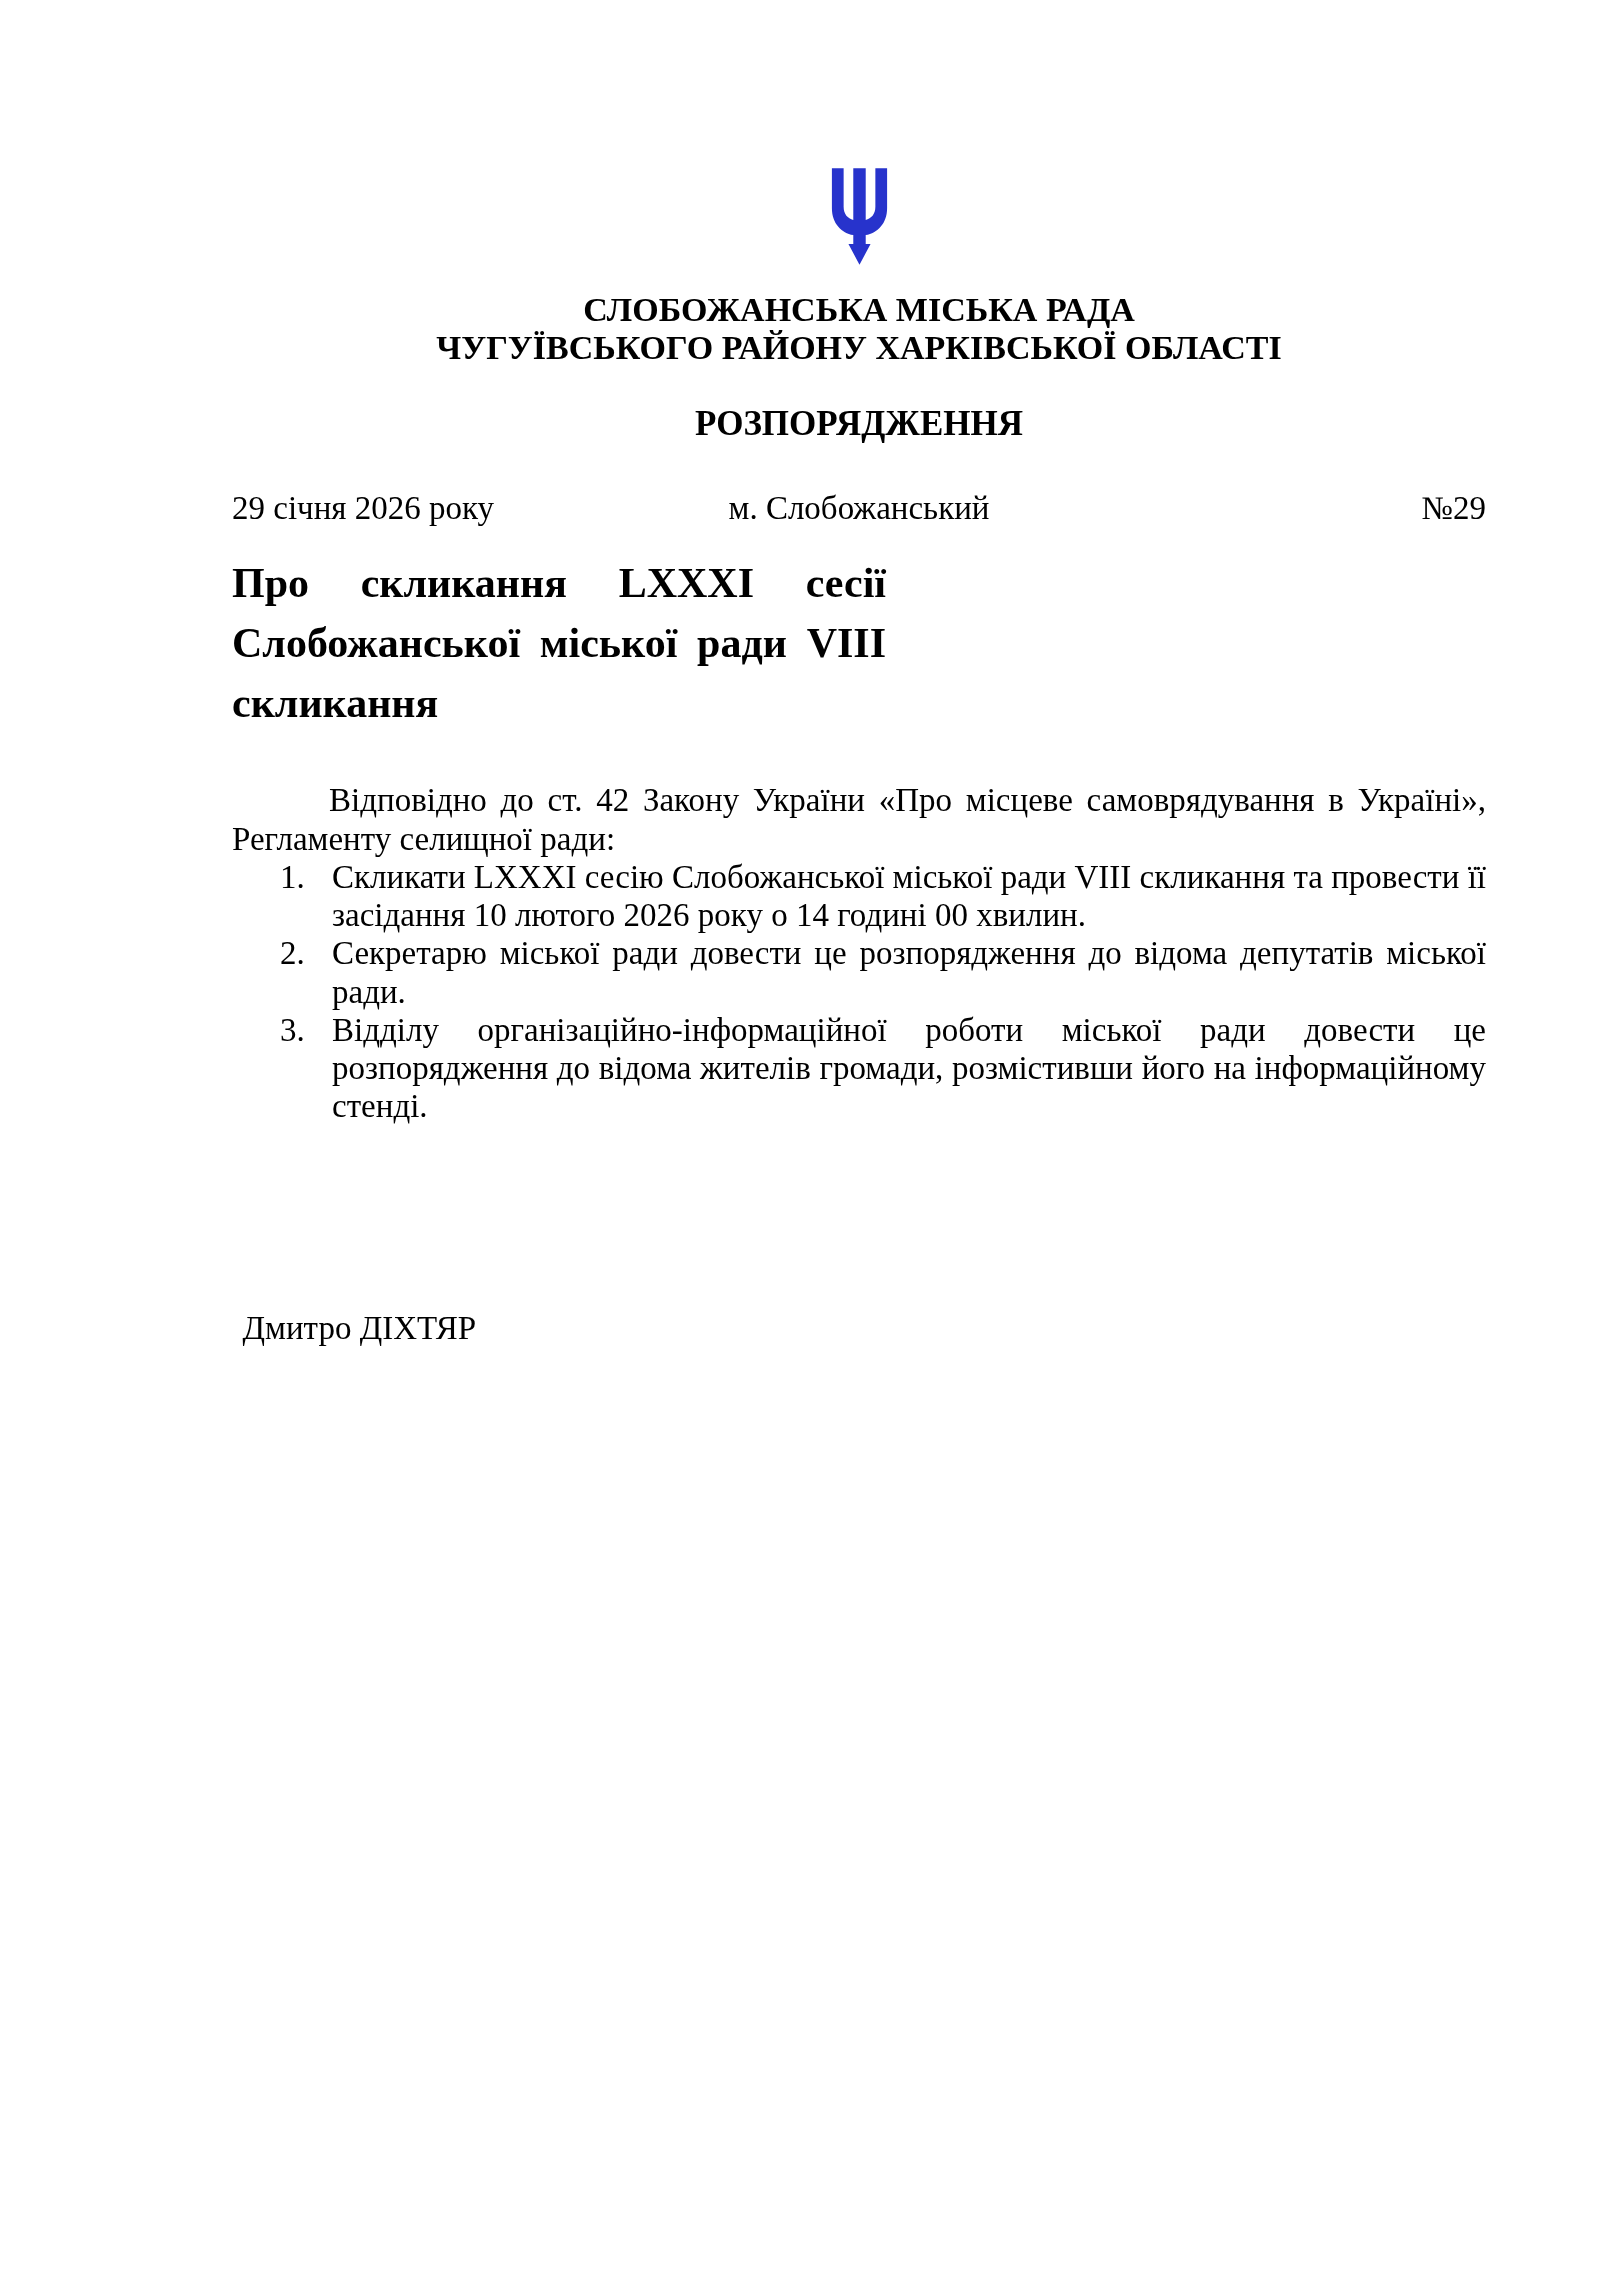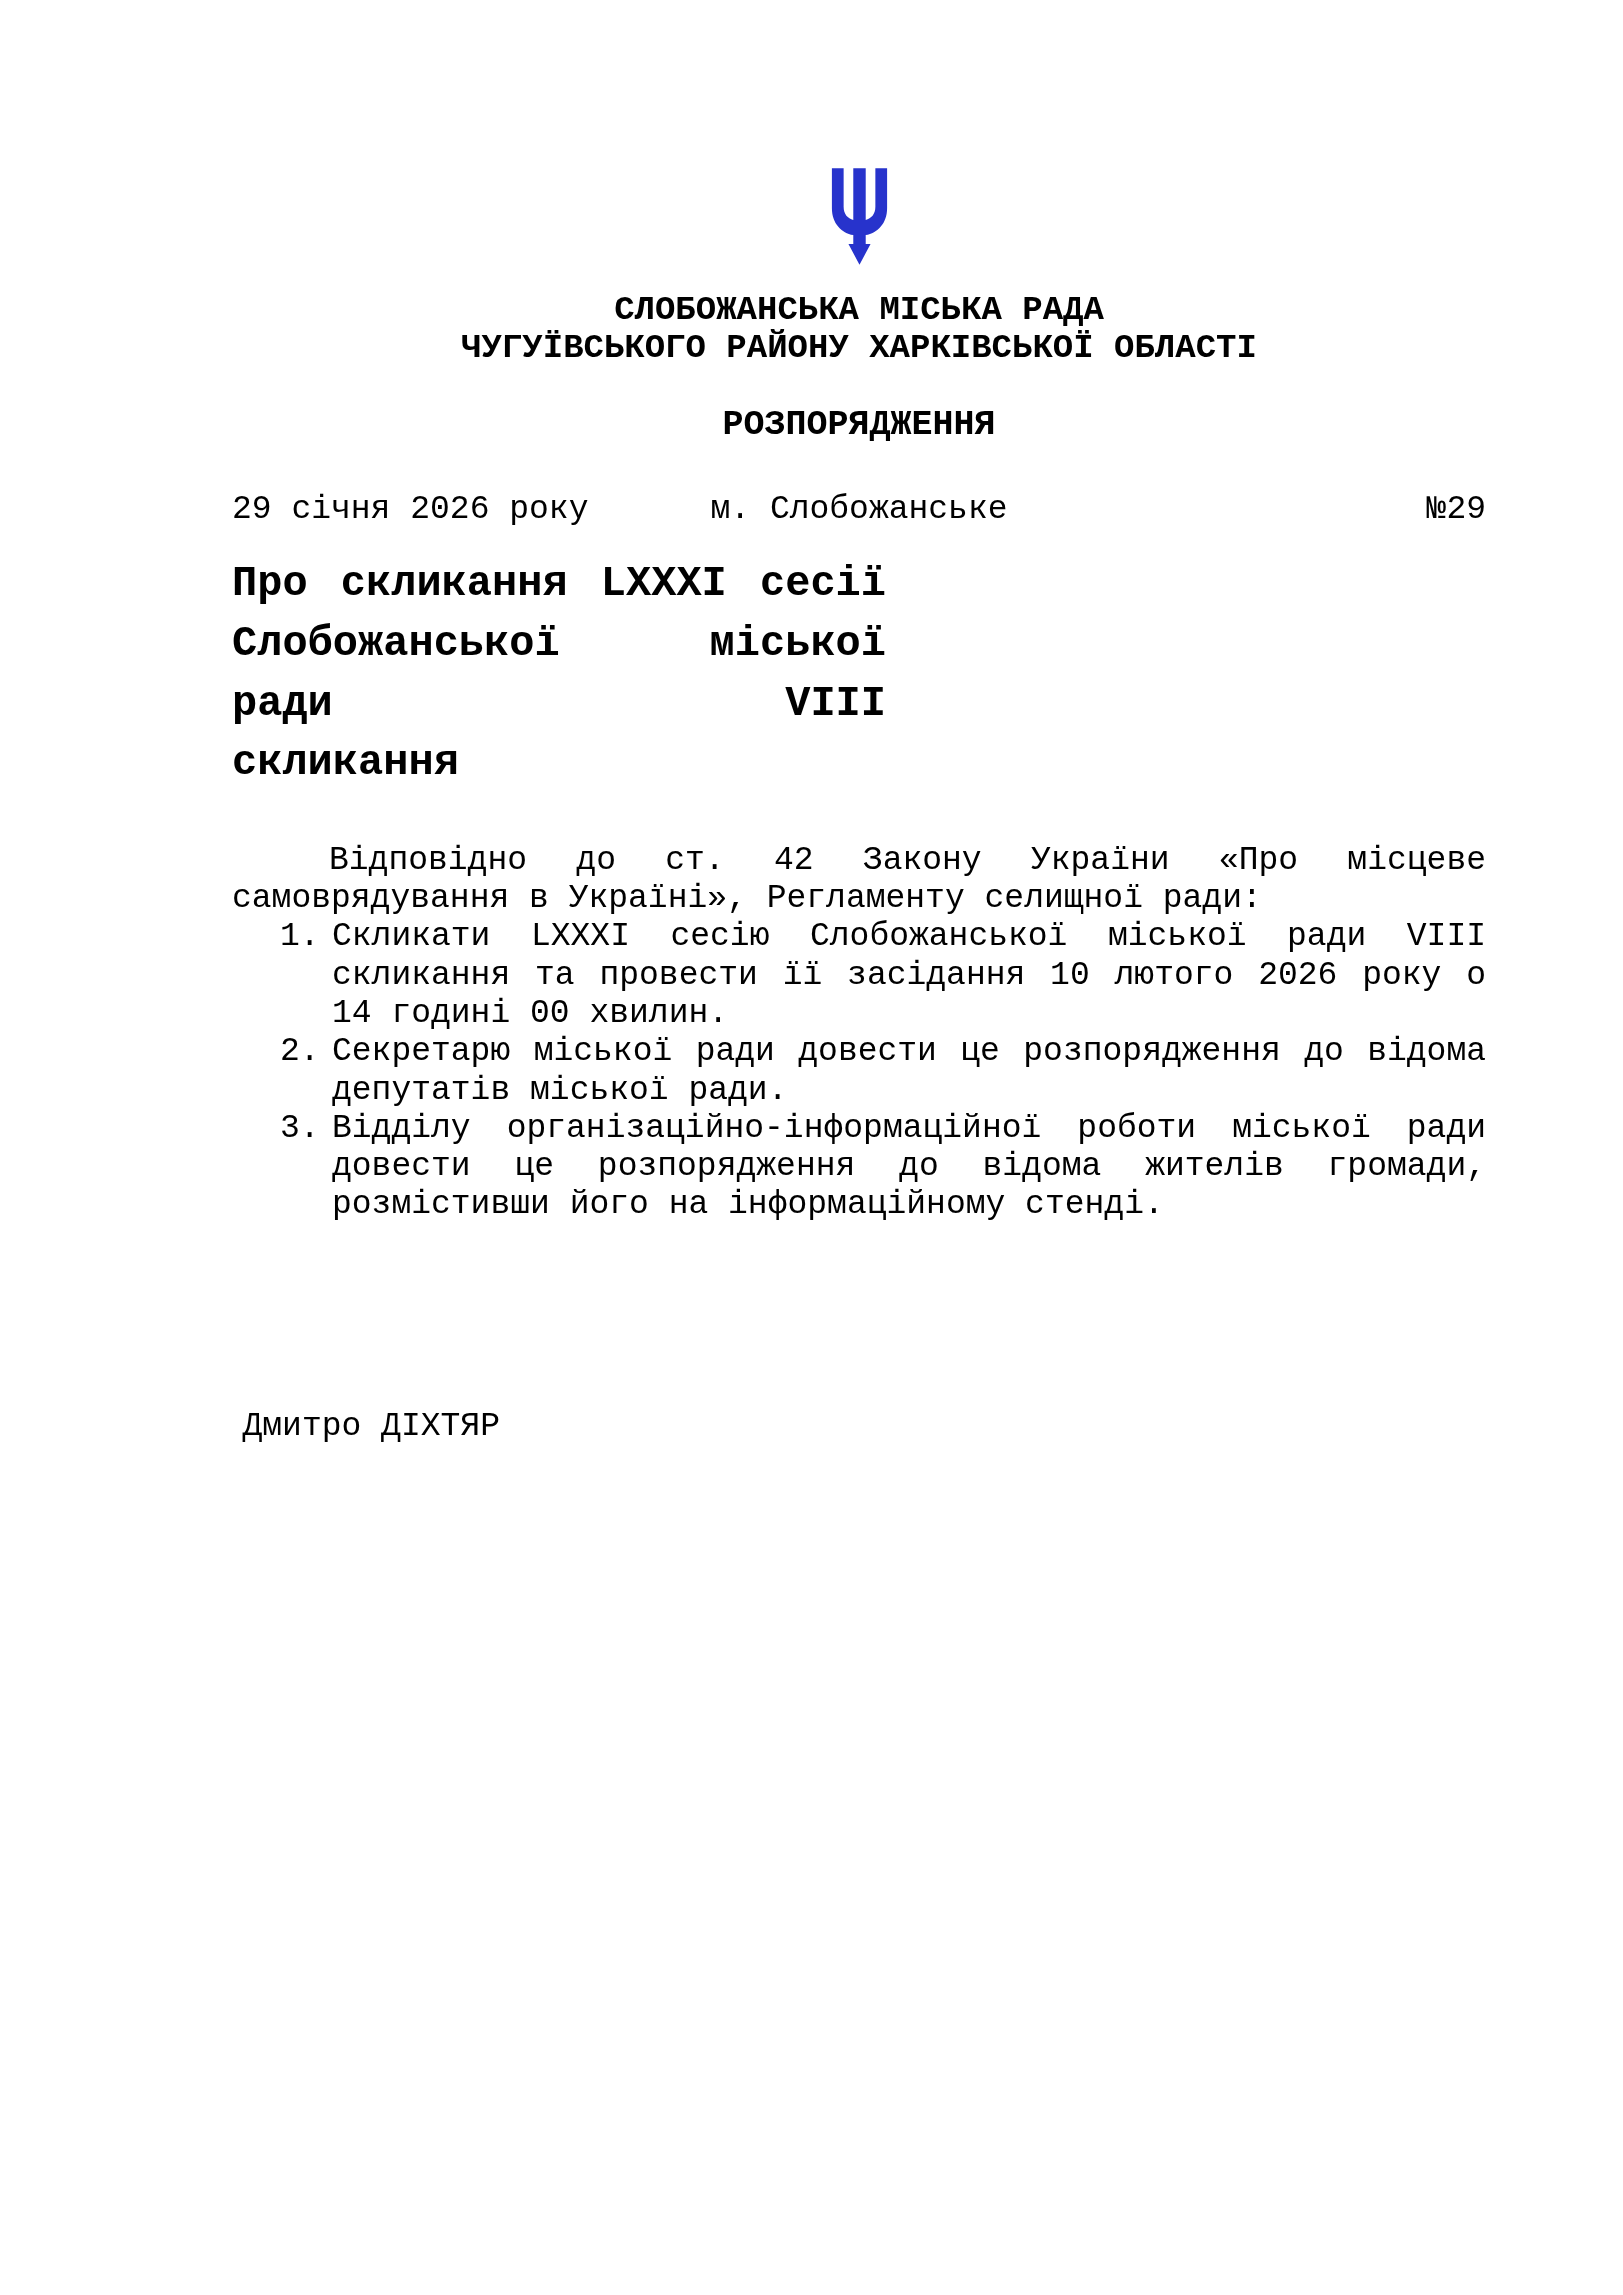--- a/index.html
+++ b/index.html
@@ -6,21 +6,21 @@
     margin: 0;
     padding: 0;
     background: #ffffff;
   }
   .page {
     position: relative;
     width: 1623px;
     height: 2121px;
     background: #ffffff;
     color: #000000;
-    font-family: Liberation Mono, monospace;
+    font-family: Liberation Serif, serif;
     overflow: hidden;
     box-sizing: border-box;
     padding: 0 137px 0 232px;
   }
   .emblem-wrap {
     padding-top: 157px;
     text-align: center;
   }
   .emblem-wrap svg {
     width: 69px;
@@ -111,21 +111,21 @@
   </div>
 
   <div class="org-name">СЛОБОЖАНСЬКА МІСЬКА РАДА</div>
 
   <div class="org-region">ЧУГУЇВСЬКОГО РАЙОНУ ХАРКІВСЬКОЇ ОБЛАСТІ</div>
 
   <div class="doc-type">РОЗПОРЯДЖЕННЯ</div>
 
   <div class="meta-line">
     <span class="meta-date">29 січня 2026 року</span>
-    <span class="meta-place">м. Слобожанське</span>
+    <span class="meta-place">м. Слобожанський</span>
     <span class="meta-number">№29</span>
   </div>
 
   <div class="subject">
     <div class="subject-line j">Про скликання LXXXI сесії</div>
     <div class="subject-line j">Слобожанської міської ради VIII</div>
     <div class="subject-line">скликання</div>
   </div>
 
   <p class="preamble">Відповідно до ст. 42 Закону України «Про місцеве самоврядування в Україні», Регламенту селищної ради:</p>

